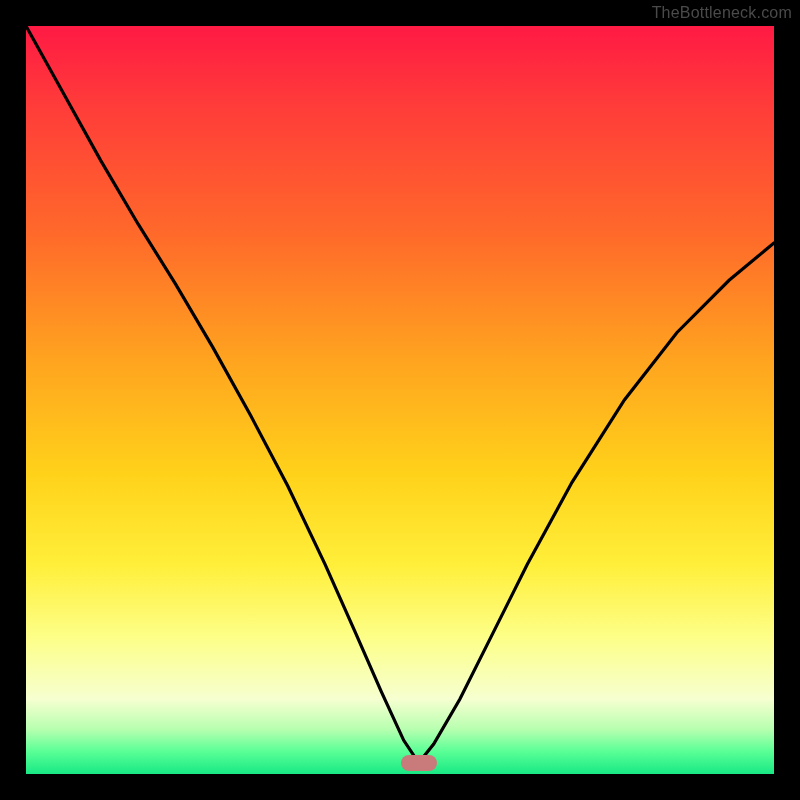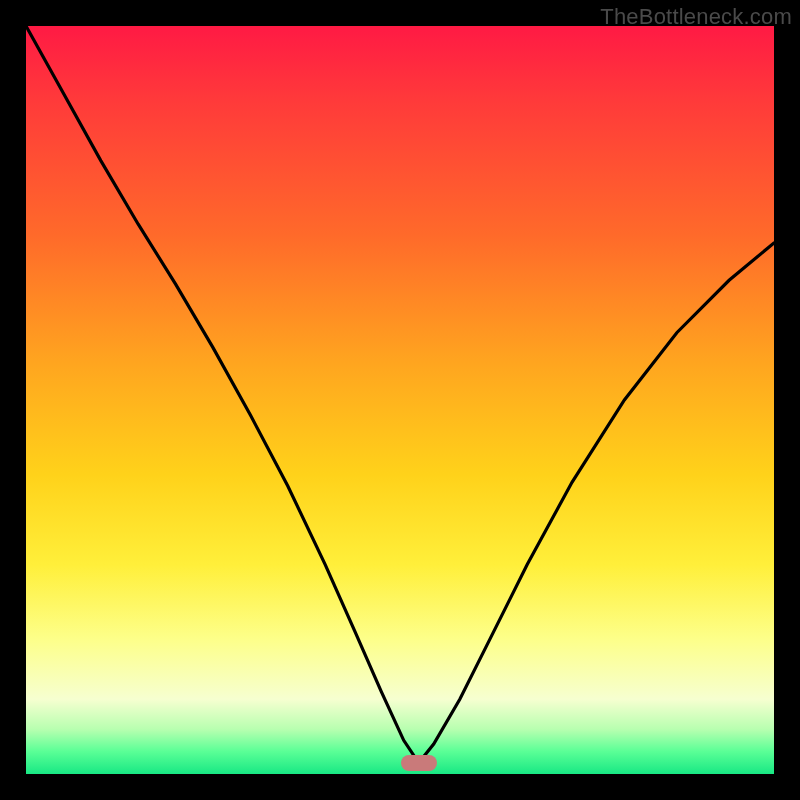--- a/index.html
+++ b/index.html
@@ -61,21 +61,21 @@
     height: 16px;
     border-radius: 8px;
     background: #c97a7a;
     transform: translate(-50%, -50%);
   }
   .watermark {
     position: absolute;
     top: 4px;
     right: 8px;
     color: #4a4a4a;
-    font-size: 22px;
+    font-size: 16px;
     letter-spacing: 0.2px;
     user-select: none;
   }
 </style>
 </head>
 <body>
 
 <div class="watermark">TheBottleneck.com</div>
 
 <div class="frame">

